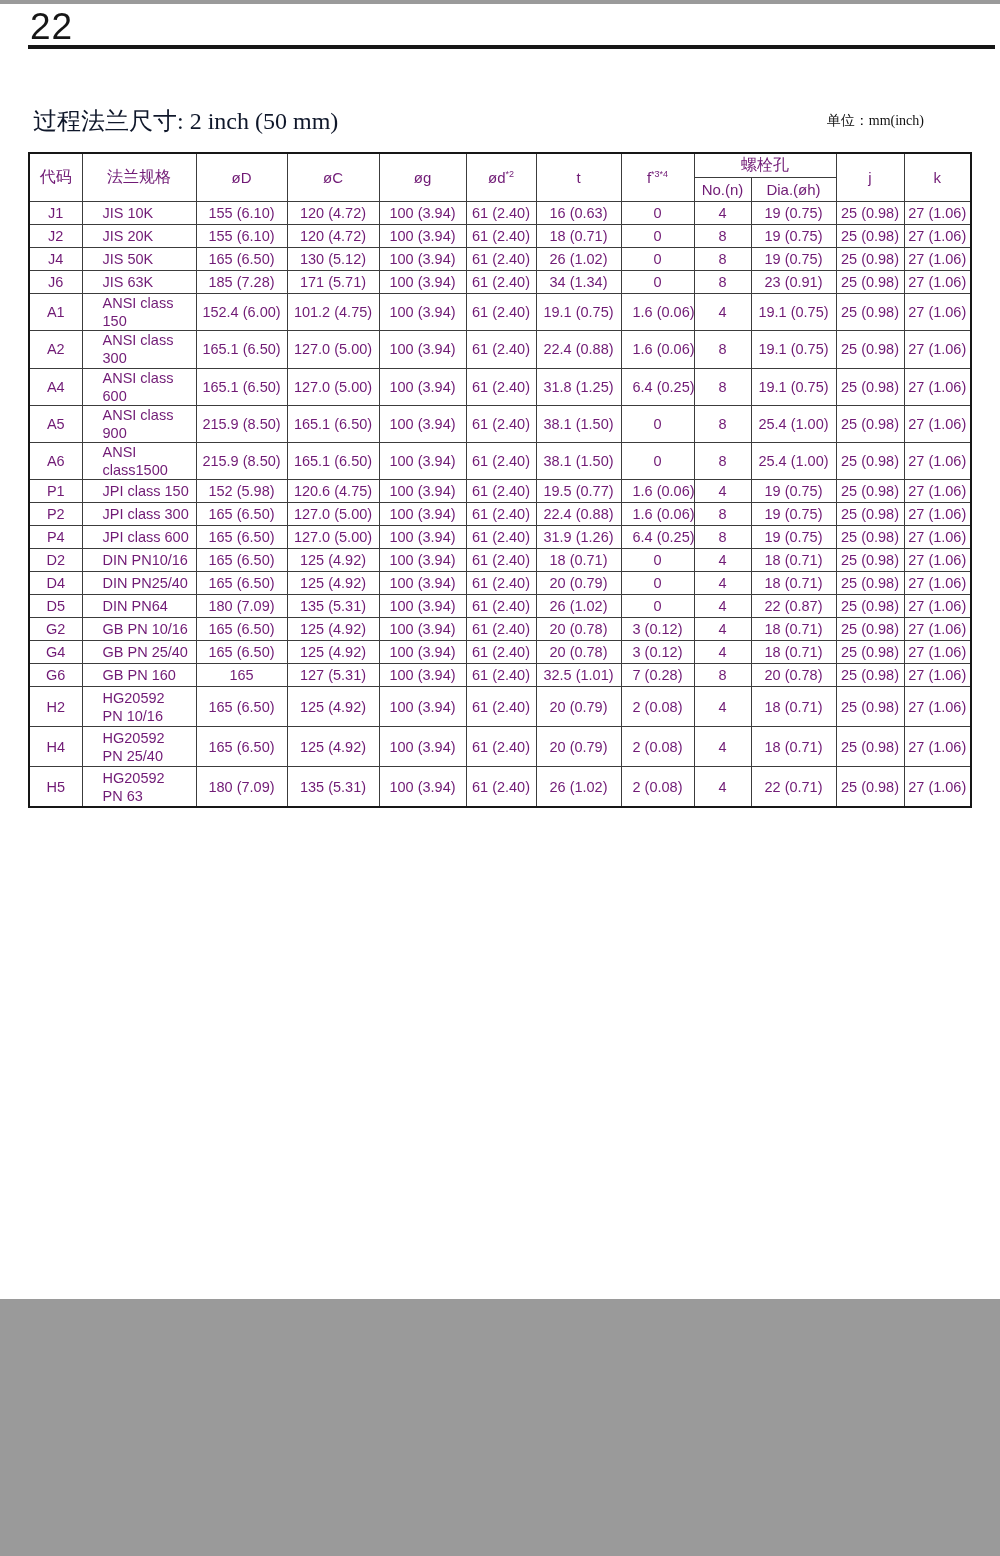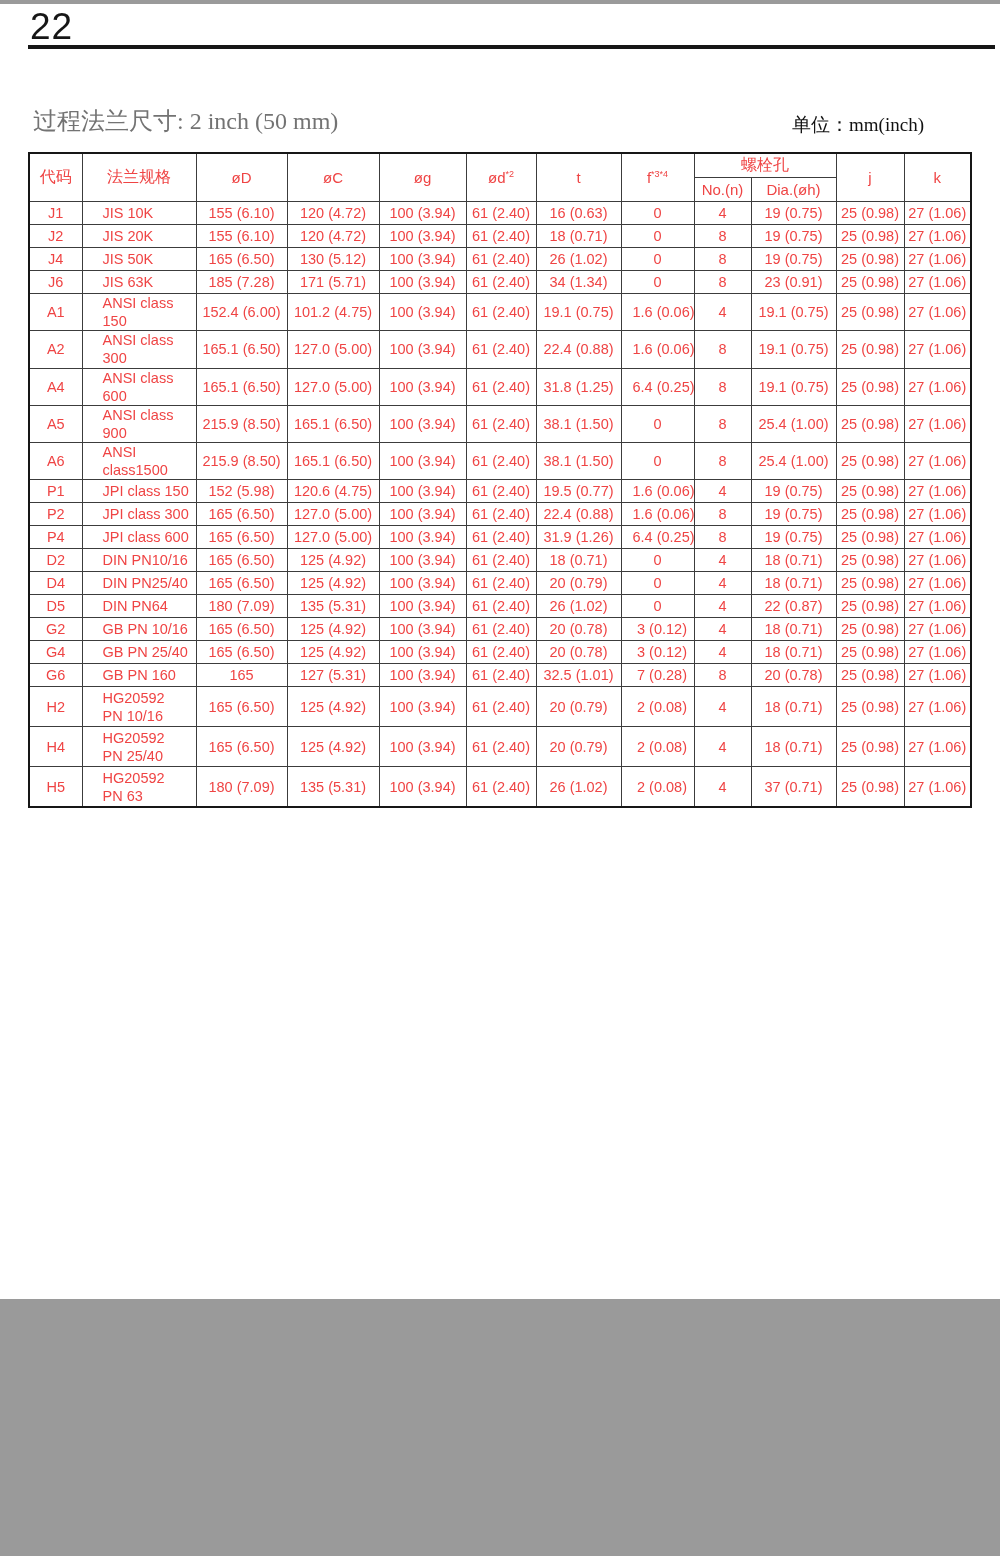--- a/index.html
+++ b/index.html
@@ -19,51 +19,51 @@
     font-family:"Liberation Sans","DejaVu Sans",sans-serif;
     color:#161616;
   }
   .chapter-rule {
     position:absolute; left:28px; top:41px;
     width:967px; height:4px; background:#161616;
   }
   .page-title {
     position:absolute; left:33px; top:101px;
     font-family:"Liberation Serif","DejaVu Serif",serif;
-    font-size:24px; color:#737373;
+    font-size:24px; color:#0f172a;
   }
   .unit-label {
     position:absolute; right:76px; top:108px;
     font-family:"Liberation Serif","DejaVu Serif",serif;
-    font-size:19px; color:#111;
+    font-size:14px; color:#111;
   }
   table.flange {
     position:absolute; left:28px; top:148px;
     width:942px;
     border-collapse:collapse; table-layout:fixed;
     font-size:14.5px;
-    color:#ef4444;
+    color:#701a75;
   }
   table.flange th, table.flange td {
     border:1px solid #3c3c3c;
     text-align:center; vertical-align:middle;
     padding:0 2px;
     overflow:hidden; white-space:nowrap;
   }
   table.flange { border:2px solid #161616; outline:1px solid #161616; outline-offset:-1px; }
   table.flange thead th {
     font-weight:normal; font-size:15px;
     height:23px;
   }
   table.flange thead th.cjk { font-size:16px; }
   table.flange sup { font-size:9px; vertical-align:super; }
   table.flange tbody td { height:22px; }
   table.flange tbody tr.tall td { height:39px; }
   table.flange td.left { text-align:left; padding-left:20px; white-space:pre-line; line-height:1.25; }
-  table.flange td.f-left { text-align:center; padding-left:11px; }
+  table.flange td.f-left { text-align:left; padding-left:11px; }
   .footer-rule {
     position:absolute; left:28px; top:1497px;
     width:957px; height:3px; background:#2e2e2e;
   }
   .footer-doc {
     position:absolute; left:48px; top:1508px;
     font-size:12px; color:#1a1a1a;
   }
   .footer-page {
     position:absolute; left:0; top:1518px; width:1000px;
@@ -409,21 +409,21 @@
           <td>H5</td>
           <td class="left">HG20592
 PN 63</td>
           <td>180 (7.09)</td>
           <td>135 (5.31)</td>
           <td>100 (3.94)</td>
           <td>61 (2.40)</td>
           <td>26 (1.02)</td>
           <td class="f-left">2 (0.08)</td>
           <td>4</td>
-          <td>37 (0.71)</td>
+          <td>22 (0.71)</td>
           <td>25 (0.98)</td>
           <td>27 (1.06)</td>
         </tr>
       </tbody>
   </table>
 
   <div class="footer-rule"></div>
   <div class="footer-doc">GS 01C31J03-01CN</div>
 
 </div>

